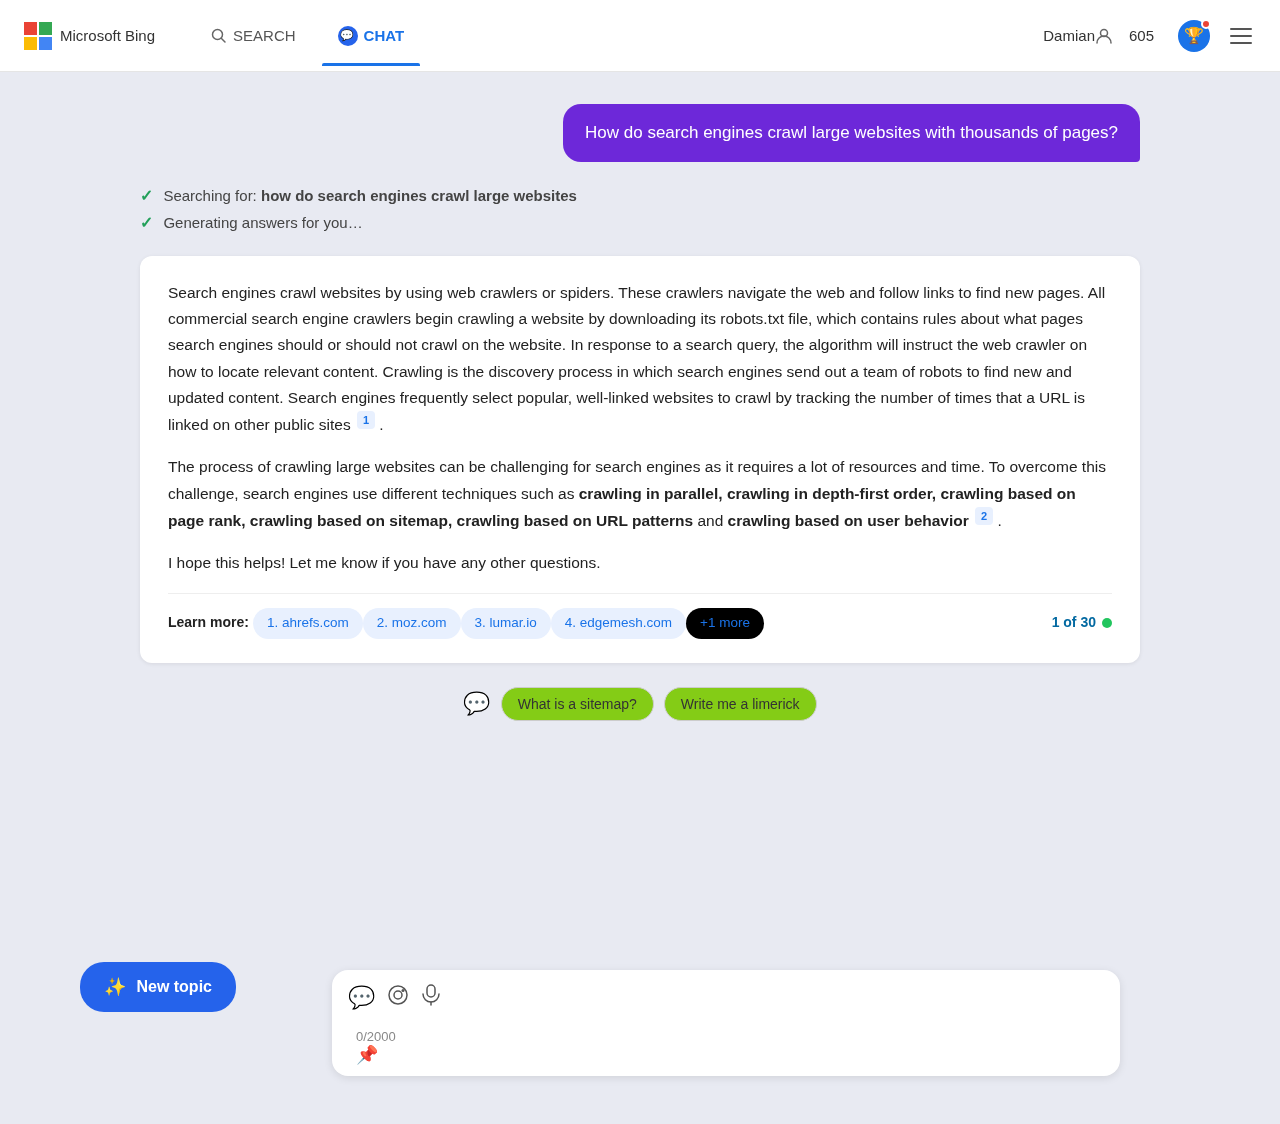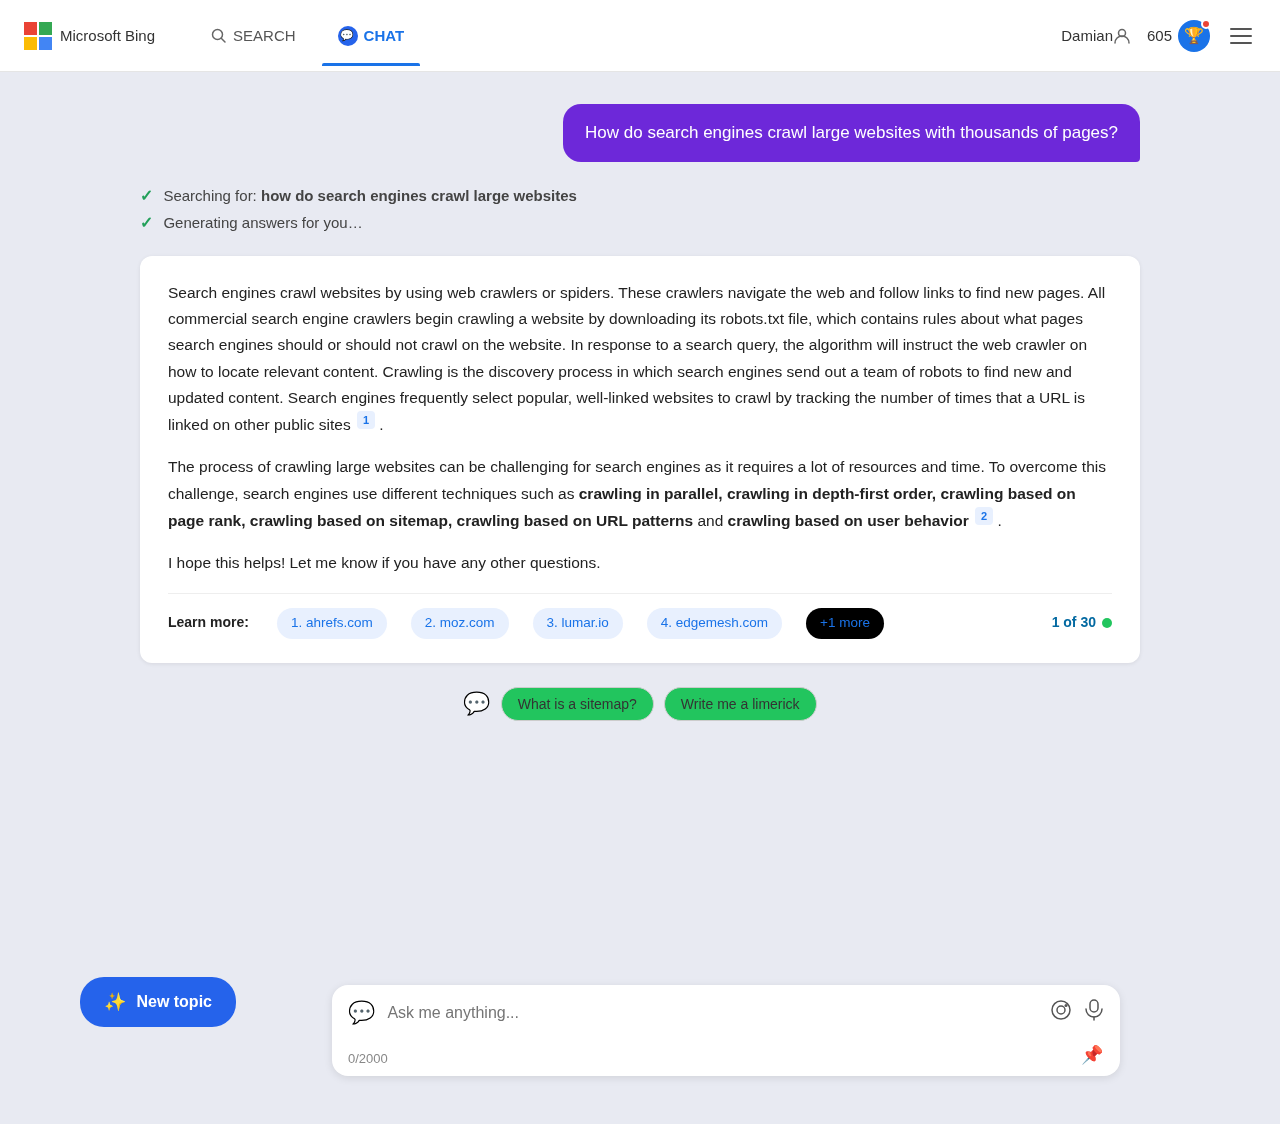--- a/index.html
+++ b/index.html
@@ -80,21 +80,21 @@
     .user-section {
       display: flex;
       align-items: center;
       gap: 0;
       font-size: 15px;
       color: #333;
     }
     .points-badge {
       display: flex;
       align-items: center;
-      gap: 6px;
+      gap: 24px;
       font-size: 15px;
       color: #333;
       font-weight: 500;
     }
     .trophy-icon {
       width: 32px;
       height: 32px;
       background: #1a73e8;
       border-radius: 50%;
       display: flex;
@@ -203,21 +203,21 @@
       border-radius: 4px;
       vertical-align: super;
       margin-left: 2px;
     }
 
     
     .learn-more {
       display: flex;
       align-items: center;
       flex-wrap: wrap;
-      gap: 24px;
+      gap: 0;
       margin-top: 16px;
       padding-top: 14px;
       border-top: 1px solid #eee;
       font-size: 14px;
     }
     .learn-more-label {
       font-weight: 700;
       color: #222;
       margin-right: 4px;
     }
@@ -265,21 +265,21 @@
     .suggestion-icon {
       color: #1a73e8;
       font-size: 22px;
     }
     .suggestion-chip {
       border: 1.5px solid #ccc;
       border-radius: 20px;
       padding: 8px 16px;
       font-size: 14px;
       color: #333;
-      background: #22c55e;
+      background: #84cc16;
       cursor: pointer;
       white-space: nowrap;
     }
 
     
     .input-area {
       background: white;
       margin: 8px 80px 24px;
       border-radius: 16px;
       box-shadow: 0 2px 8px rgba(0,0,0,0.1);
@@ -311,23 +311,24 @@
     }
     .action-btn {
       color: #555;
       font-size: 20px;
       cursor: pointer;
       background: none;
       border: none;
     }
     .input-footer {
       display: flex;
-      align-items: flex-end;
+      align-items: flex-start;
       justify-content: space-between;
-      padding: 4px 16px 10px;
+      padding: 4px 24px 10px;
+      flex-direction: column;
     }
     .char-count {
       font-size: 13px;
       color: #888;
     }
     .pin-btn {
       color: #888;
       font-size: 18px;
       cursor: pointer;
     }
@@ -470,21 +471,20 @@
 <div style="padding: 0 80px 0;">
   <div style="display:flex; align-items:flex-start; gap: 16px;">
     <button class="new-topic-btn">
       <span class="broom-icon">✨</span>
       <span>New topic</span>
     </button>
 
     <div class="input-area" style="flex:1;">
       <div class="input-row">
         <span class="chat-icon-btn">💬</span>
-        <input class="input-field" type="text" placeholder="Ask me anything..." style="">
         <div class="input-actions">
           <button class="action-btn">
             <svg width="22" height="22" viewBox="0 0 22 22" fill="none">
               <circle cx="11" cy="11" r="9" stroke="#555" stroke-width="1.5"></circle>
               <circle cx="11" cy="11" r="4" stroke="#555" stroke-width="1.5"></circle>
               <circle cx="16" cy="6.5" r="1.5" fill="#555"></circle>
             </svg>
           </button>
           <button class="action-btn">
             <svg width="20" height="22" viewBox="0 0 20 22" fill="none">

